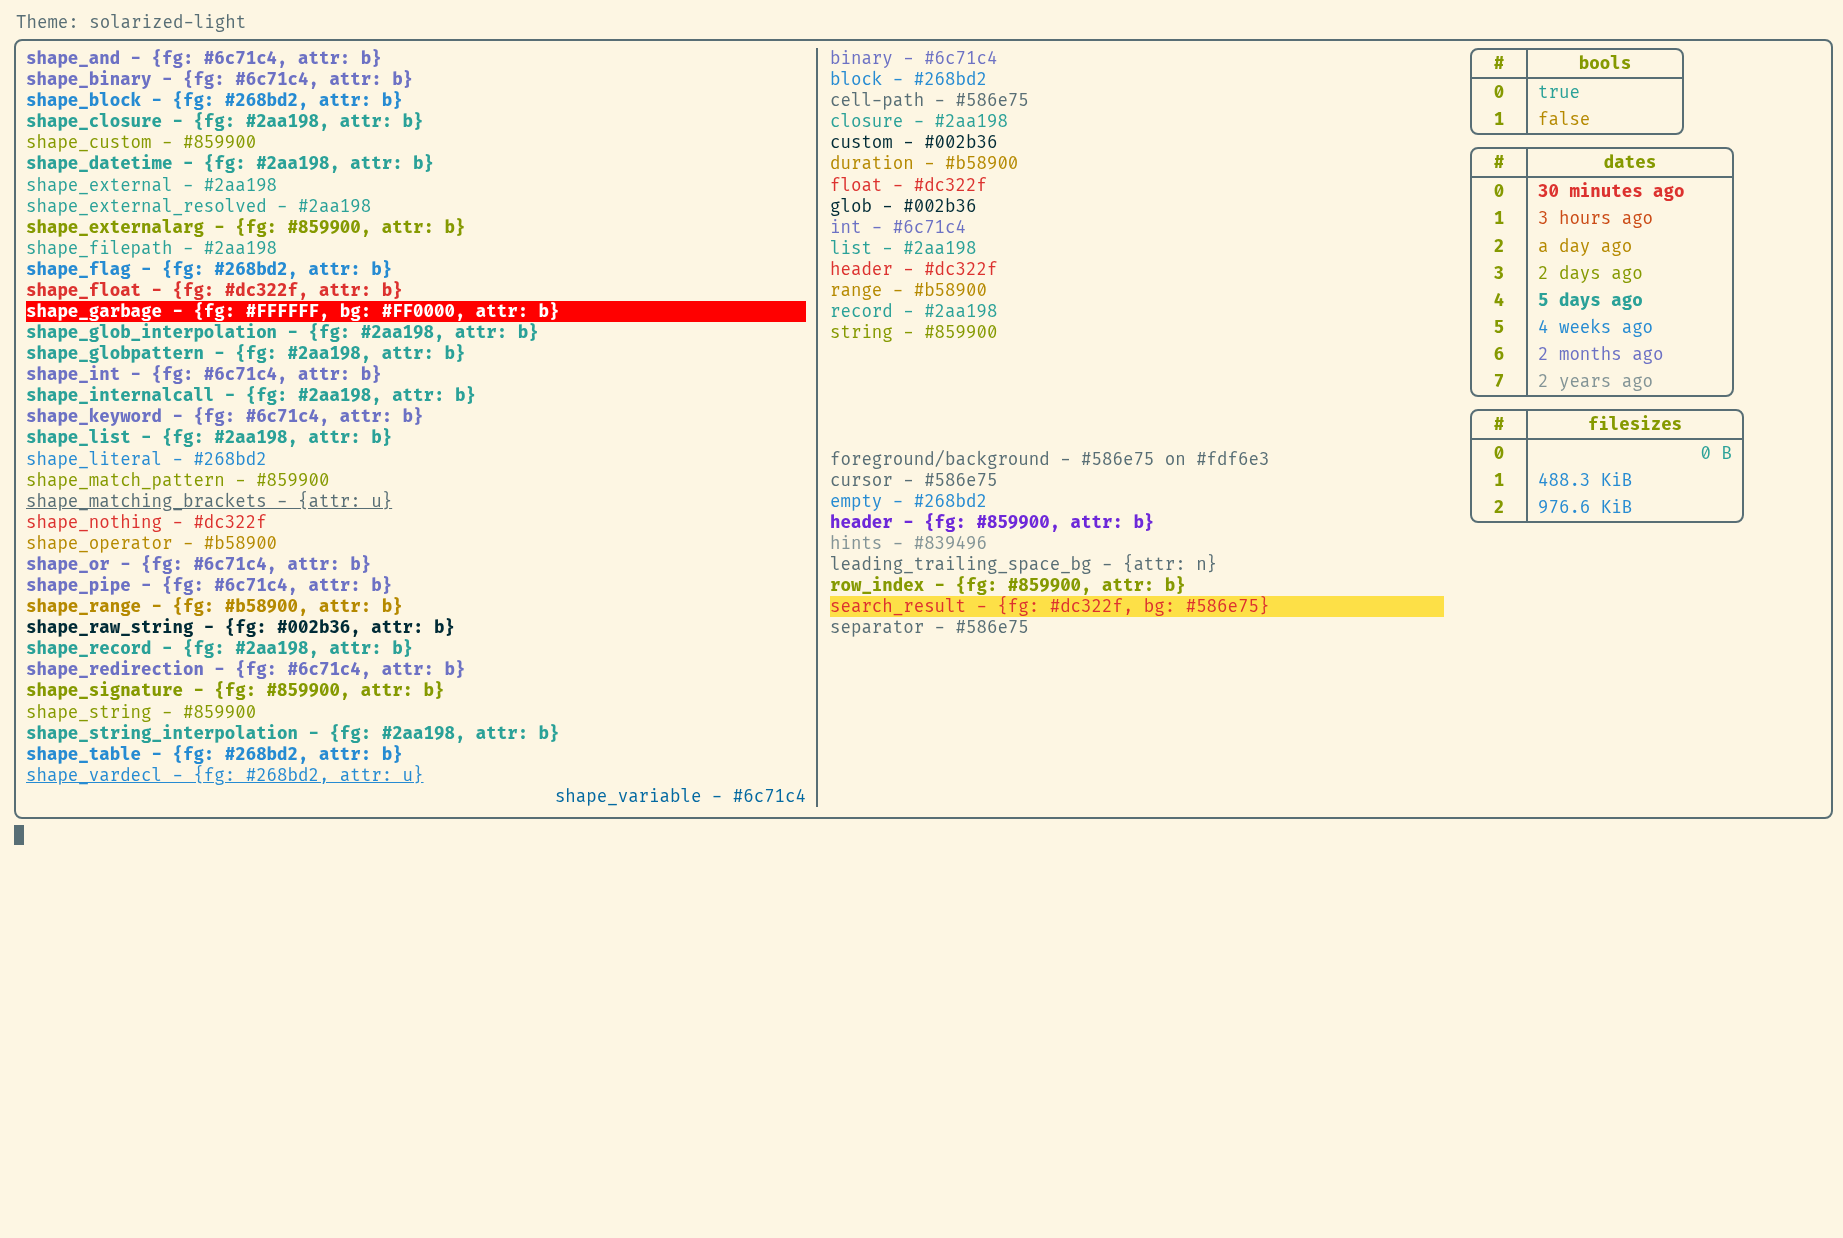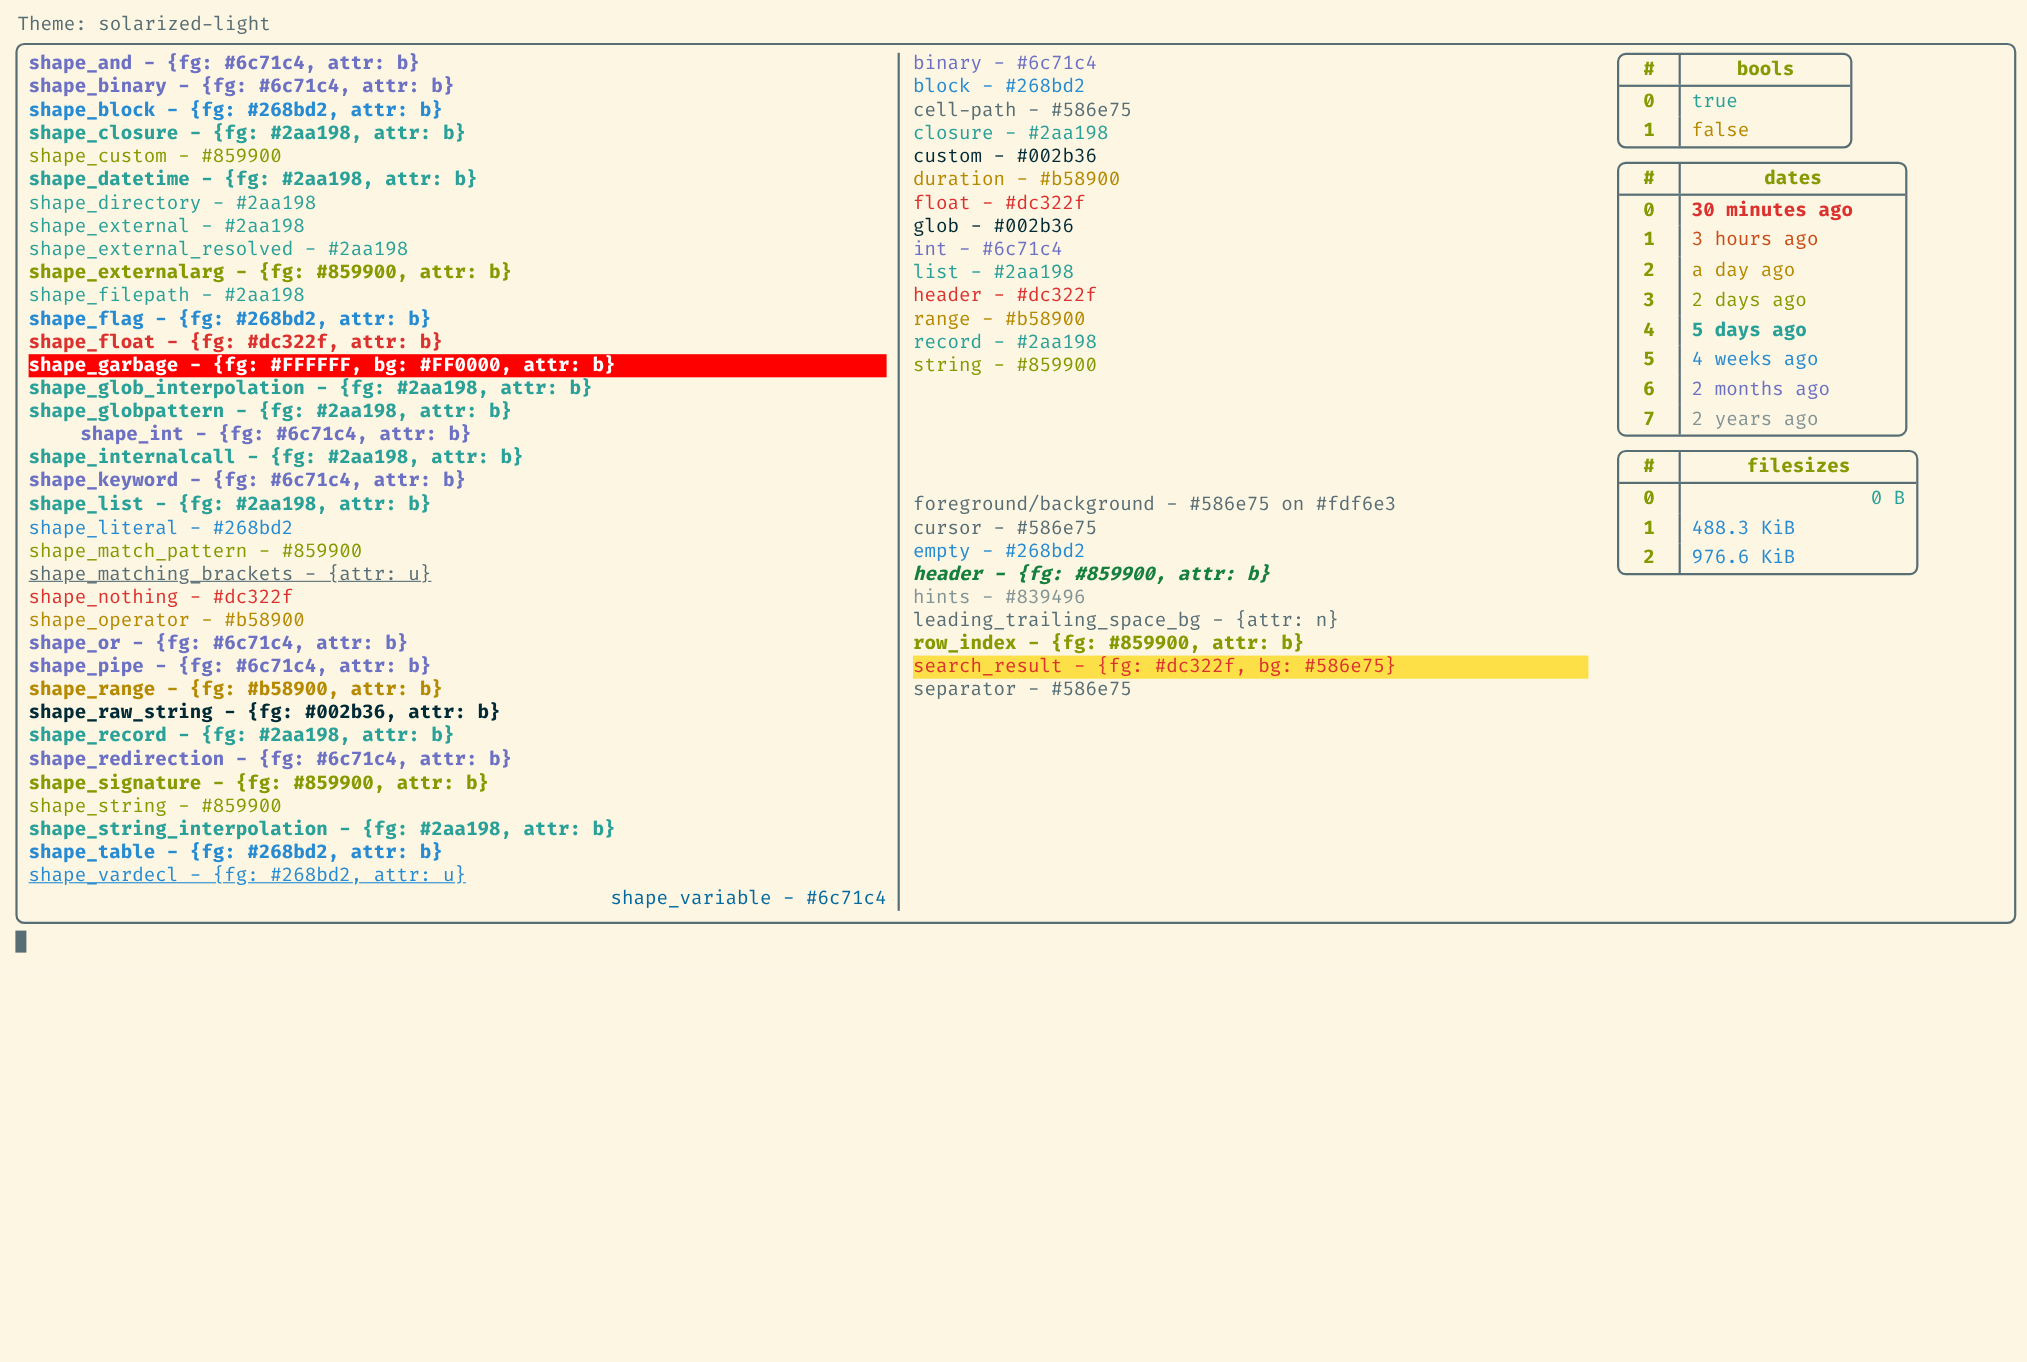--- a/index.html
+++ b/index.html
@@ -75,31 +75,30 @@
 
 <div class="panel">
 
   <div class="col col-shapes" id="col-shapes">
       <span class="line bold" style="color: rgb(108, 113, 196);">shape_and - {fg: #6c71c4, attr: b}</span>
       <span class="line bold" style="color: rgb(108, 113, 196);">shape_binary - {fg: #6c71c4, attr: b}</span>
       <span class="line bold" style="color: rgb(38, 139, 210);">shape_block - {fg: #268bd2, attr: b}</span>
       <span class="line bold" style="color: rgb(42, 161, 152);">shape_closure - {fg: #2aa198, attr: b}</span>
       <span class="line" style="color: rgb(133, 153, 0);">shape_custom - #859900</span>
       <span class="line bold" style="color: rgb(42, 161, 152);">shape_datetime - {fg: #2aa198, attr: b}</span>
-      <span class="line" style="color: rgb(42, 161, 152);">shape_directory - #2aa198</span>
       <span class="line" style="color: rgb(42, 161, 152);">shape_external - #2aa198</span>
       <span class="line" style="color: rgb(42, 161, 152);">shape_external_resolved - #2aa198</span>
       <span class="line bold" style="color: rgb(133, 153, 0);">shape_externalarg - {fg: #859900, attr: b}</span>
       <span class="line" style="color: rgb(42, 161, 152);">shape_filepath - #2aa198</span>
       <span class="line bold" style="color: rgb(38, 139, 210);">shape_flag - {fg: #268bd2, attr: b}</span>
       <span class="line bold" style="color: rgb(220, 50, 47);">shape_float - {fg: #dc322f, attr: b}</span>
       <span class="line bold" style="color: rgb(255, 255, 255); background-color: rgb(255, 0, 0);">shape_garbage - {fg: #FFFFFF, bg: #FF0000, attr: b}</span>
       <span class="line bold" style="color: rgb(42, 161, 152);">shape_glob_interpolation - {fg: #2aa198, attr: b}</span>
       <span class="line bold" style="color: rgb(42, 161, 152);">shape_globpattern - {fg: #2aa198, attr: b}</span>
-      <span class="line bold" style="color: rgb(108, 113, 196); margin-left: 47px;">shape_int - {fg: #6c71c4, attr: b}</span>
+      <span class="line bold" style="color: rgb(108, 113, 196);">shape_int - {fg: #6c71c4, attr: b}</span>
       <span class="line bold" style="color: rgb(42, 161, 152);">shape_internalcall - {fg: #2aa198, attr: b}</span>
       <span class="line bold" style="color: rgb(108, 113, 196);">shape_keyword - {fg: #6c71c4, attr: b}</span>
       <span class="line bold" style="color: rgb(42, 161, 152);">shape_list - {fg: #2aa198, attr: b}</span>
       <span class="line" style="color: rgb(38, 139, 210);">shape_literal - #268bd2</span>
       <span class="line" style="color: rgb(133, 153, 0);">shape_match_pattern - #859900</span>
       <span class="line ul" style="color: rgb(88, 110, 117);">shape_matching_brackets - {attr: u}</span>
       <span class="line" style="color: rgb(220, 50, 47);">shape_nothing - #dc322f</span>
       <span class="line" style="color: rgb(181, 137, 0);">shape_operator - #b58900</span>
       <span class="line bold" style="color: rgb(108, 113, 196);">shape_or - {fg: #6c71c4, attr: b}</span>
       <span class="line bold" style="color: rgb(108, 113, 196);">shape_pipe - {fg: #6c71c4, attr: b}</span>
@@ -130,21 +129,21 @@
         <span class="line" style="color: rgb(220, 50, 47);">header - #dc322f</span>
         <span class="line" style="color: rgb(181, 137, 0);">range - #b58900</span>
         <span class="line" style="color: rgb(42, 161, 152);">record - #2aa198</span>
         <span class="line" style="color: rgb(133, 153, 0);">string - #859900</span>
       </div>
     <div class="spacer"></div>
     <div id="col-misc">
         <span class="line" style="color: rgb(88, 110, 117);">foreground/background - #586e75 on #fdf6e3</span>
         <span class="line" style="color: rgb(88, 110, 117);">cursor - #586e75</span>
         <span class="line" style="color: rgb(38, 139, 210);">empty - #268bd2</span>
-        <span class="line bold" style="color: #15803d; font-style: italic;">header - {fg: #859900, attr: b}</span>
+        <span class="line bold" style="color: #6d28d9;">header - {fg: #859900, attr: b}</span>
         <span class="line" style="color: rgb(131, 148, 150);">hints - #839496</span>
         <span class="line" style="color: rgb(88, 110, 117);">leading_trailing_space_bg - {attr: n}</span>
         <span class="line bold" style="color: rgb(133, 153, 0);">row_index - {fg: #859900, attr: b}</span>
         <span class="line" style="color: rgb(220, 50, 47); background-color: #fde047;">search_result - {fg: #dc322f, bg: #586e75}</span>
         <span class="line" style="color: rgb(88, 110, 117);">separator - #586e75</span>
       </div>
   </div>
 
   <div class="col col-right">
     <div class="table bools" id="tbl-bools"><div class="thead">

